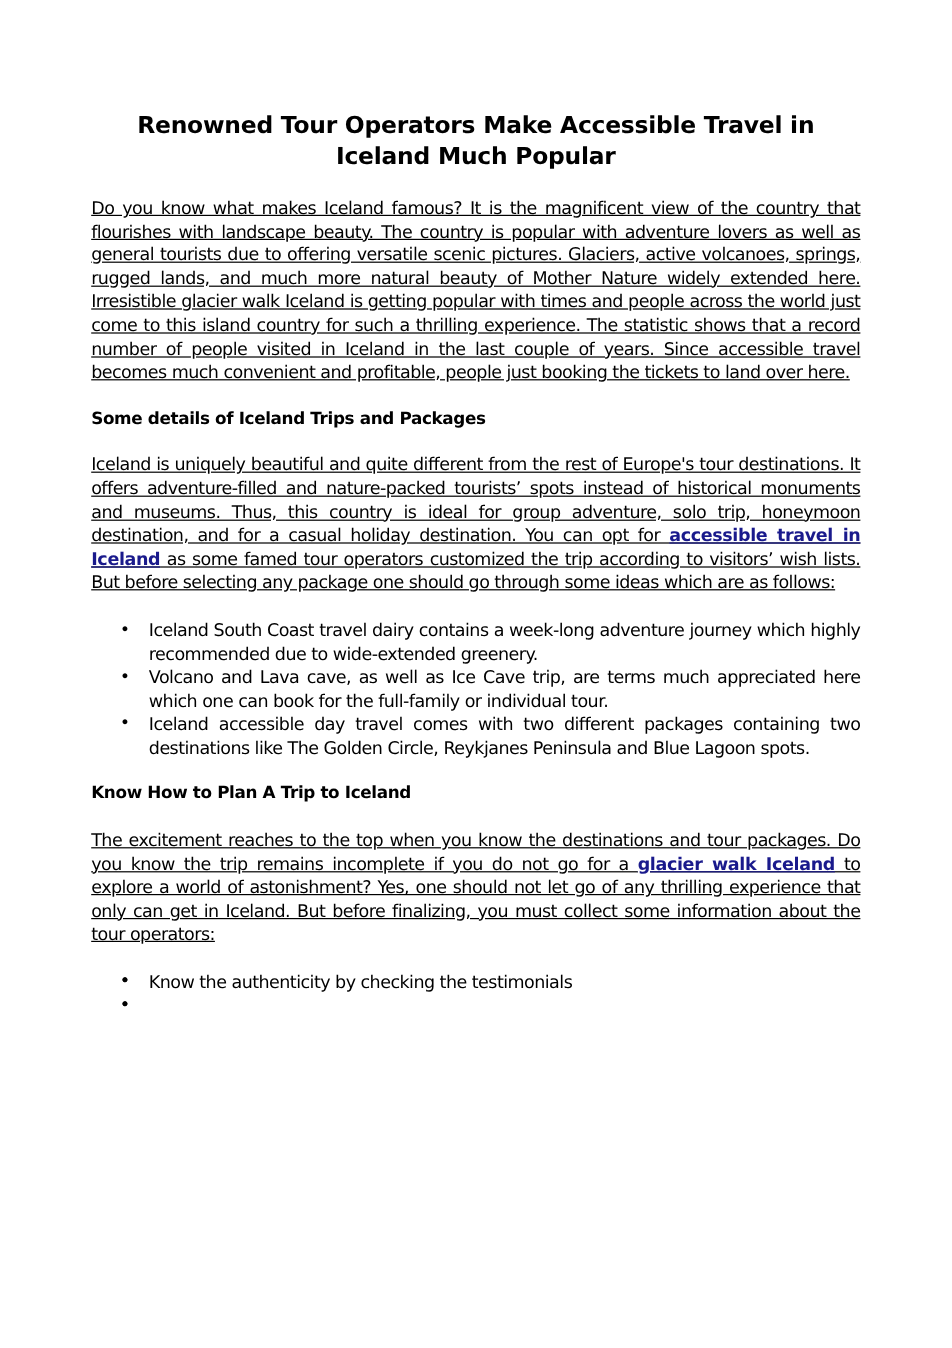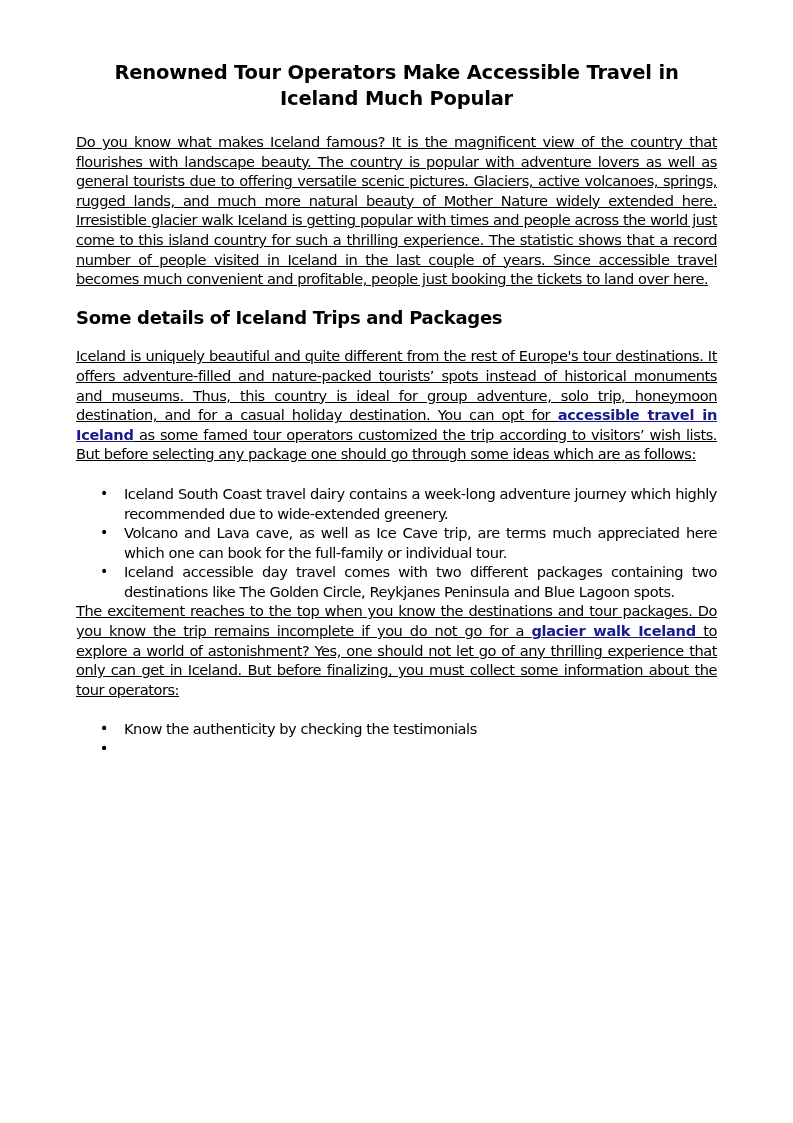--- a/index.html
+++ b/index.html
@@ -1,20 +1,20 @@
 <!DOCTYPE html>
 <html><head>
   <meta charset="utf-8">
   <style>
     html, body { margin: 0; padding: 0; background: #ffffff; }
     body { width: 793px; height: 1123px; overflow: hidden; position: relative; }
     .page {
       position: absolute;
       left: 76px;
-      top: 60px;
+      top: 92px;
       width: 641px;
       color: #000000;
       font-family: "DejaVu Sans", sans-serif;
       font-size: 14.6px;
       line-height: 19.6px;
     }
     .title {
       font-family: "DejaVu Sans", sans-serif;
       font-weight: bold;
       font-size: 19.5px;
@@ -27,21 +27,21 @@
       margin: 0;
       text-align: justify;
       letter-spacing: -0.45px;
       word-spacing: 0px;
       text-decoration: underline;
     }
     .intro { margin-top: 20px !important; }
     h2.section {
       font-family: "DejaVu Sans", sans-serif;
       font-weight: bold;
-      font-size: 18px;
+      font-size: 14px;
       line-height: 19.6px;
       margin: 19px 0 19px 0;
       letter-spacing: -0.3px;
     }
     a.link {
       color: #1a1a8c;
       font-weight: bold;
       text-decoration: underline;
       letter-spacing: -0.3px;
     }
@@ -75,20 +75,21 @@
   <h2 class="section">Some details of Iceland Trips and Packages</h2>
 
   <p class="body"><span>Iceland is uniquely beautiful and quite different from the rest of Europe's tour destinations. It offers adventure-filled and nature-packed tourists’ spots instead of historical monuments and museums. Thus, this country is ideal for group adventure, solo trip, honeymoon destination, and for a casual holiday destination. You can opt for </span><a class="link" href="#">accessible travel in Iceland</a><span> as some famed tour operators customized the trip according to visitors’ wish lists. But before selecting any package one should go through some ideas which are as follows:</span></p>
 
   <ul class="bullets">
     <li><span class="bullet">•</span><span>Iceland South Coast travel dairy contains a week-long adventure journey which highly recommended due to wide-extended greenery.</span></li>
     <li><span class="bullet">•</span><span>Volcano and Lava cave, as well as Ice Cave trip, are terms much appreciated here which one can book for the full-family or individual tour.</span></li>
     <li><span class="bullet">•</span><span>Iceland accessible day travel comes with two different packages containing two destinations like The Golden Circle, Reykjanes Peninsula and Blue Lagoon spots.</span></li>
   </ul>
 
+  <h2 class="section">Know How to Plan A Trip to Iceland</h2>
 
   <p class="body"><span>The excitement reaches to the top when you know the destinations and tour packages. Do you know the trip remains incomplete if you do not go for a </span><a class="link" href="#">glacier walk Iceland</a><span> to explore a world of astonishment? Yes, one should not let go of any thrilling experience that only can get in Iceland. But before finalizing, you must collect some information about the tour operators:</span></p>
 
   <ul class="bullets">
     <li><span class="bullet">•</span></li>
     <li><span class="bullet">•</span><span>Know the authenticity by checking the testimonials</span></li>
     <li><span class="bullet">•</span></li>
     <li><span class="bullet">•</span></li>
   </ul>
 

